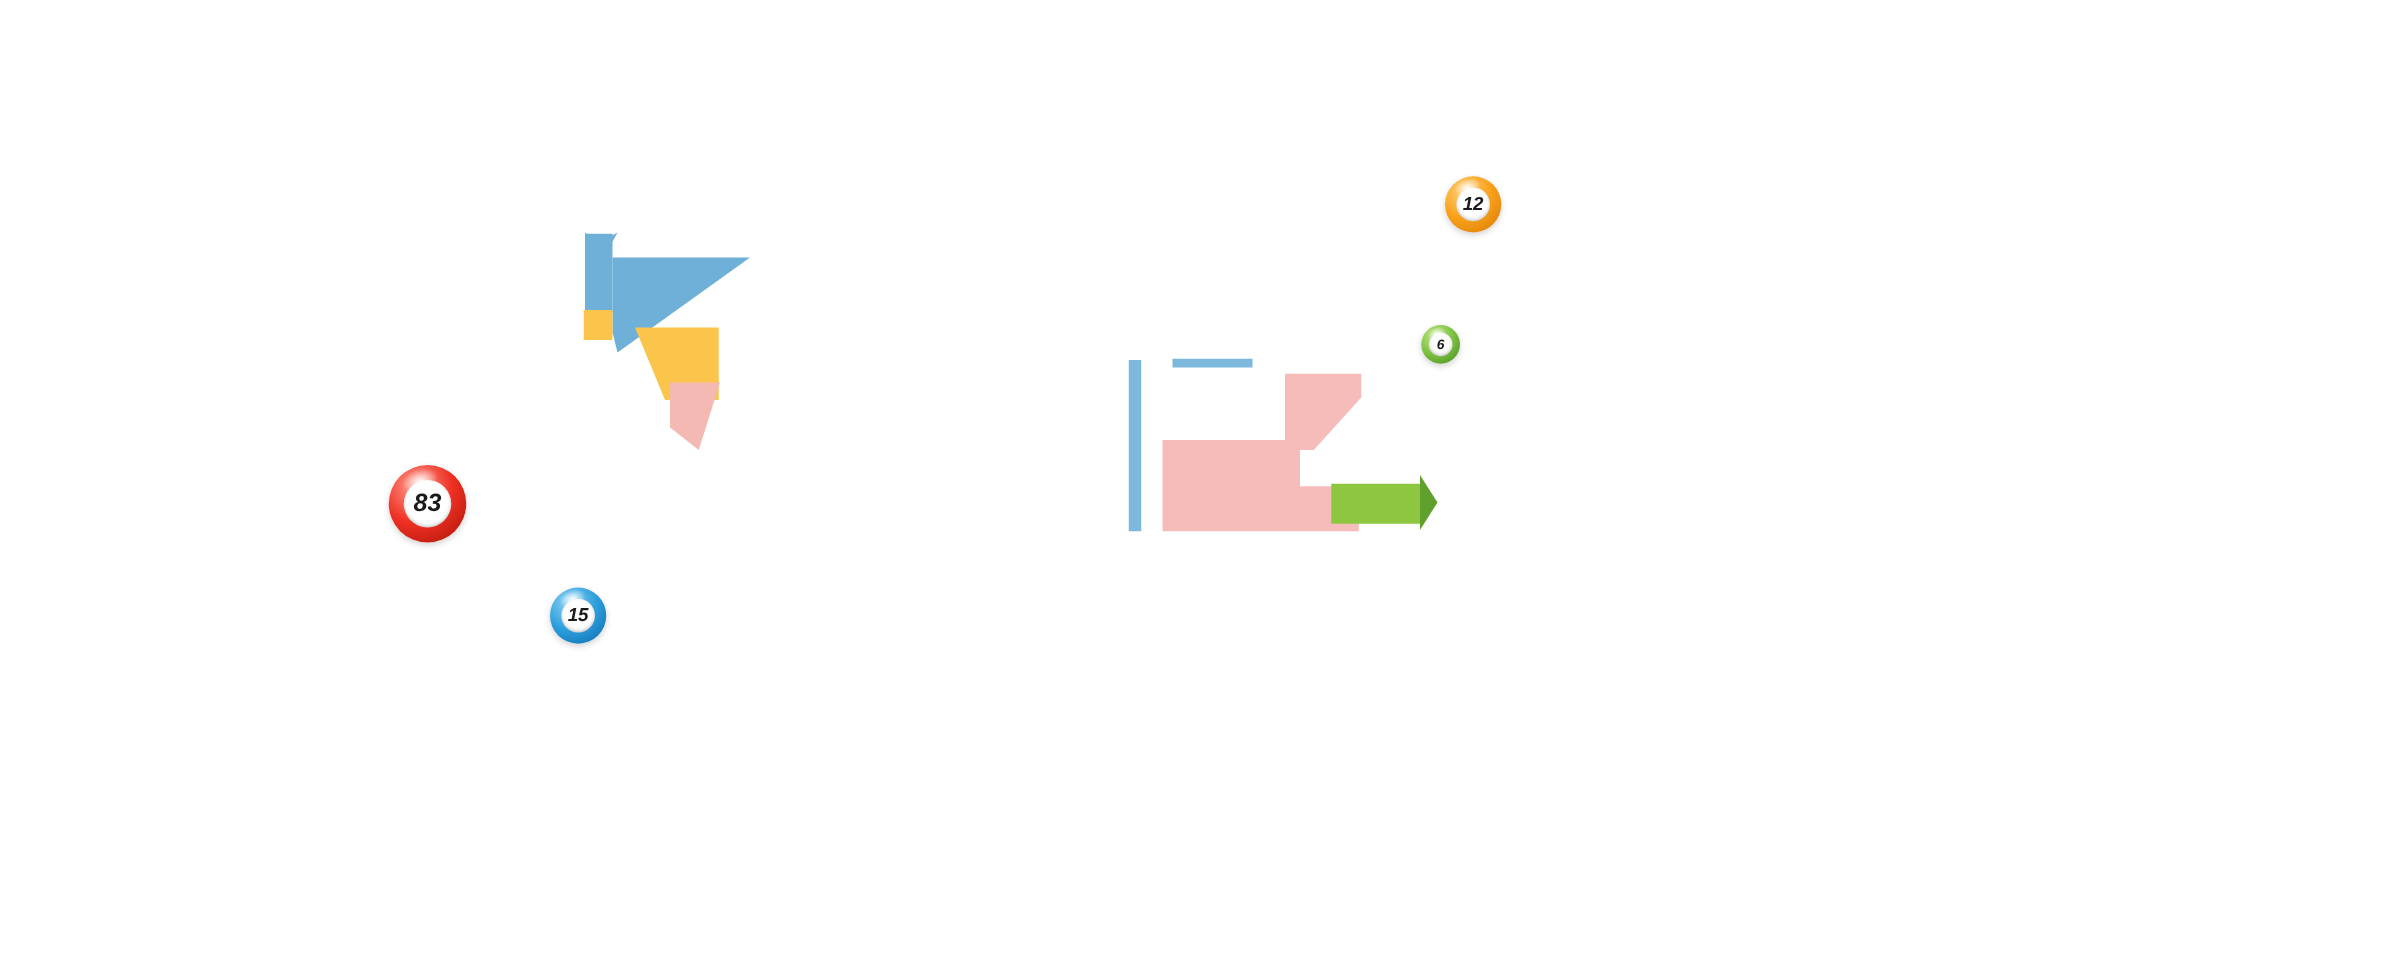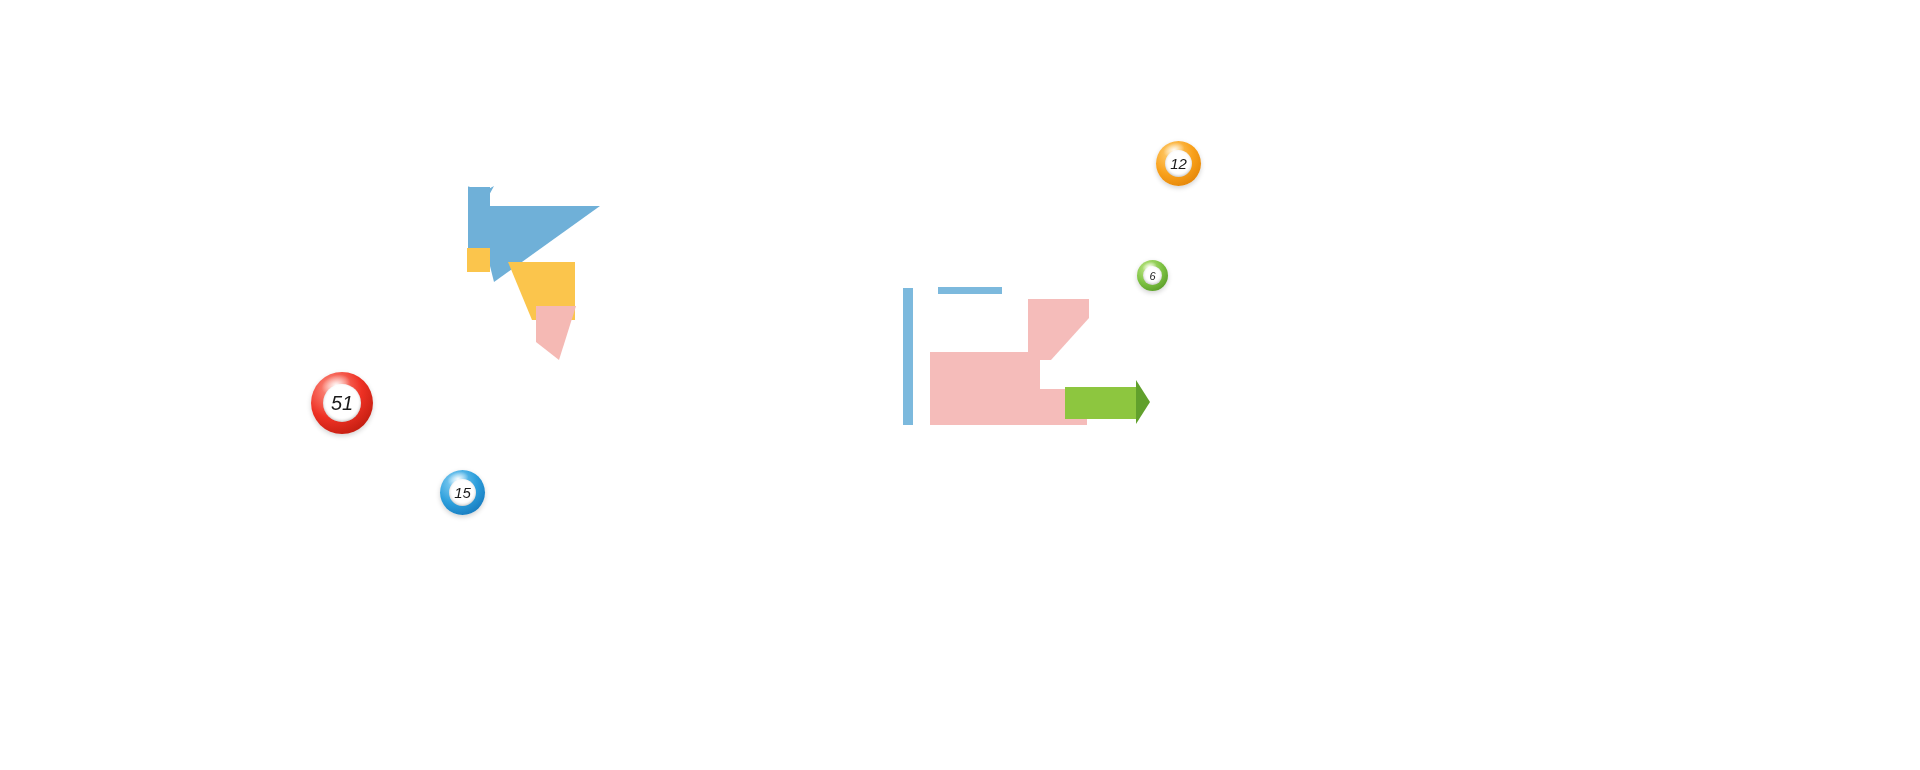--- a/index.html
+++ b/index.html
@@ -42,21 +42,21 @@
   }
   .ball-inner {
     width: 62%;
     height: 62%;
     border-radius: 50%;
     background: var(--inner);
     color: var(--numcol);
     display: flex;
     align-items: center;
     justify-content: center;
-    font-weight: normal;
+    font-weight: bold;
     font-style: italic;
     box-shadow: inset 0 -1px 3px rgba(0,0,0,0.25);
   }
 </style>
 </head>
 <body>
 
 <div id="page">
 
   <svg class="graphic" style="left:460px; top:180px;" width="150" height="190" viewBox="0 0 150 190">
@@ -72,21 +72,21 @@
     <rect x="3" y="3" width="10" height="137" fill="#7cb9dd"></rect>
     <rect x="38" y="2" width="64" height="7" fill="#7cb9dd"></rect>
     <rect x="30" y="67" width="110" height="73" fill="#f5bcba"></rect>
     <path d="M128,14 L189,14 L189,33 L151,75 L128,75 Z" fill="#f5bcba"></path>
     <rect x="140" y="104" width="47" height="36" fill="#f5bcba"></rect>
     <rect x="165" y="102" width="71" height="32" fill="#8dc63f"></rect>
     <polygon points="236,95 250,117 236,139" fill="#61a02c"></polygon>
   </svg>
 
   <div class="ball" style="left: 311px; top: 372px; width: 62px; height: 62px; font-size: 20px; --c1: #ff9d8f; --c2: #ee3124; --c3: #a81205; --inner: #ffffff; --numcol: #1a1a1a;">
-    <span class="ball-inner">51</span>
+    <span class="ball-inner">83</span>
   </div>
 
   <div class="ball" style="left: 440px; top: 470px; width: 45px; height: 45px; font-size: 15px; --c1: #8fd4f5; --c2: #2d9fdc; --c3: #0c66ad; --inner: #ffffff; --numcol: #1a1a1a;">
     <span class="ball-inner">15</span>
   </div>
 
   <div class="ball" style="left: 1156px; top: 141px; width: 45px; height: 45px; font-size: 15px; --c1: #ffd27a; --c2: #f9a11b; --c3: #d87700; --inner: #ffffff; --numcol: #1a1a1a;">
     <span class="ball-inner">12</span>
   </div>
 

